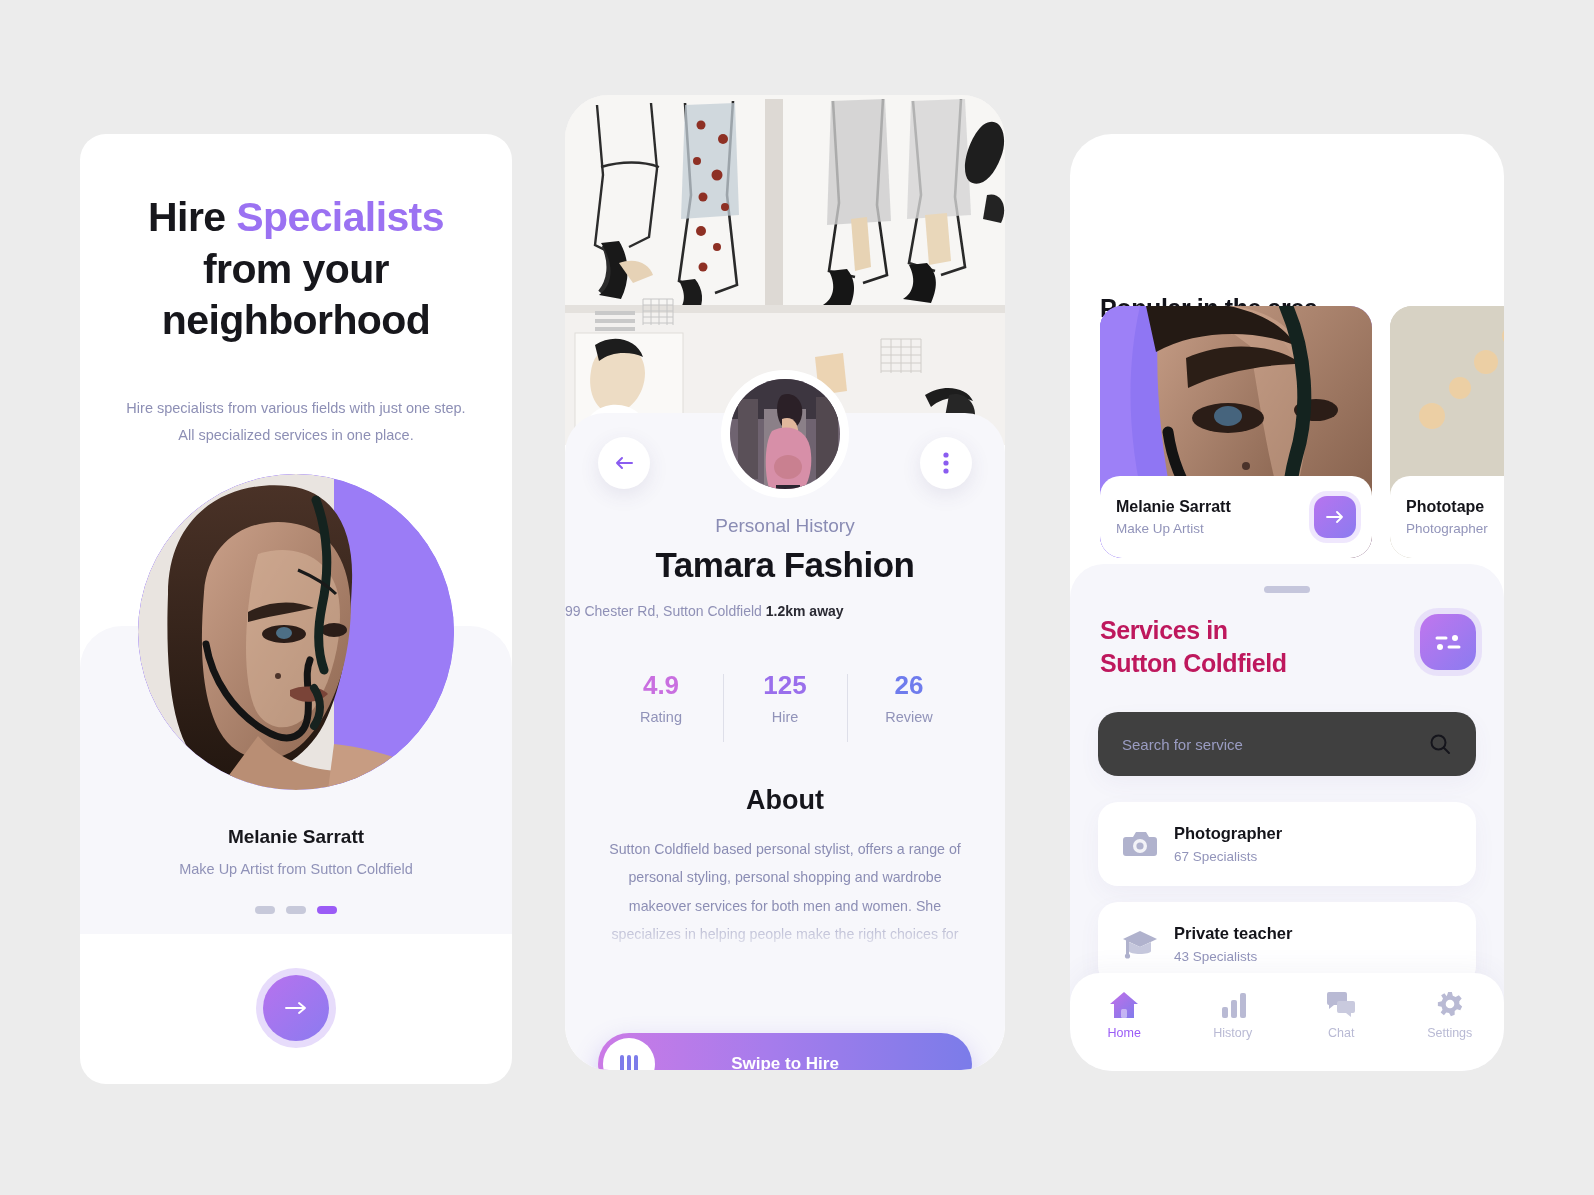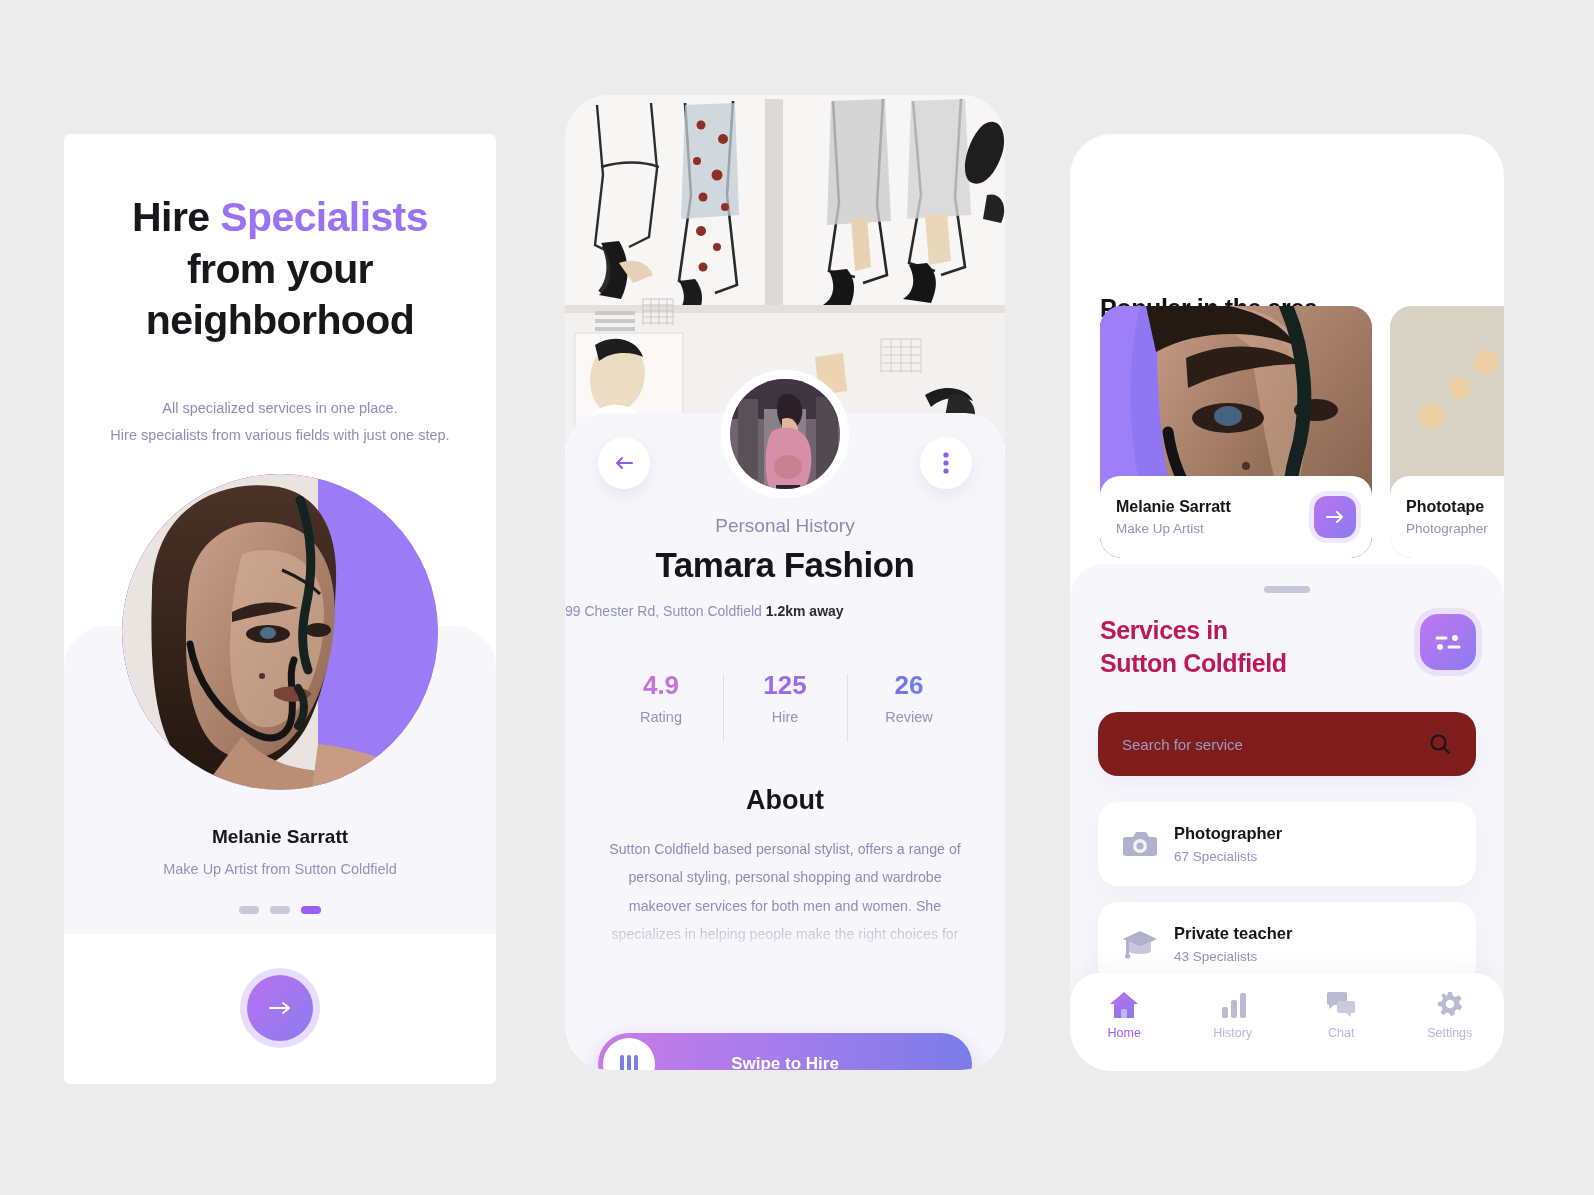--- a/index.html
+++ b/index.html
@@ -13,21 +13,21 @@
 
   
   .phone {
     position: absolute;
     background: #ffffff;
     border-radius: 40px;
     overflow: hidden;
   }
 
   
-  #phone1 { left: 64px; top: 134px; width: 432px; height: 950px; border-radius: 6px; }
+  #phone1 { left: 80px; top: 134px; width: 432px; height: 950px; border-radius: 26px; }
   .p1-hero { padding: 58px 34px 0; text-align: center; }
   .p1-title {
     font-size: 41px; font-weight: 700; color: #17171c;
     line-height: 1.26; letter-spacing: -0.6px;
   }
   .p1-title .accent { color: #9b72f2; }
   .p1-sub { margin-top: 48px; font-size: 14.5px; color: #8d8fb5; line-height: 1.85; }
 
   .p1-lowercard {
     position: absolute; left: 0; right: 0; top: 492px; bottom: 150px;
@@ -190,21 +190,21 @@
   .p3-svctitle { flex:1; font-size: 25px; font-weight: 700; color: #be185d; line-height: 1.33; letter-spacing:-0.4px; }
   .p3-filter {
     width: 56px; height: 56px; border-radius: 18px;
     background: linear-gradient(135deg, #c076ee 0%, #8b7bf0 100%);
     display:flex; align-items:center; justify-content:center;
     box-shadow: 0 0 0 6px rgba(168,124,242,.17);
   }
 
   .p3-search {
     position: absolute; left: 28px; right: 28px; top: 578px; height: 64px;
-    background: #7f1d1d; border-radius: 20px;
+    background: #404040; border-radius: 20px;
     display:flex; align-items:center; padding: 0 24px; z-index: 4;
     box-shadow: 0 8px 22px rgba(90,80,150,.05);
   }
   .p3-search .ph { flex:1; font-size: 15px; color: #9a9cc2; }
 
   .p3-list { position: absolute; left: 28px; right: 28px; top: 668px; z-index: 4; }
   .p3-item {
     height: 84px; background: #ffffff; border-radius: 20px;
     display:flex; align-items:center; padding: 0 22px; margin-bottom: 16px;
     box-shadow: 0 8px 22px rgba(90,80,150,.05);
@@ -234,22 +234,22 @@
 
     <div class="p1-lowercard"></div>
 
     <div class="p1-hero">
       <div class="p1-title">
         <span>Hire </span><span class="accent">Specialists</span><br>
         <span>from your</span><br>
         <span>neighborhood</span>
       </div>
       <div class="p1-sub">
+        <div>Hire specialists from various fields with just one step.</div>
         <div>All specialized services in one place.</div>
-        <div>Hire specialists from various fields with just one step.</div>
       </div>
     </div>
 
     <div class="p1-portrait">
       <div class="pbg"></div>
       <svg class="pimg" viewBox="0 0 316 316">
         <defs>
           <clipPath id="pc1">
               <circle cx="158" cy="158" r="158"></circle>
             </clipPath>

